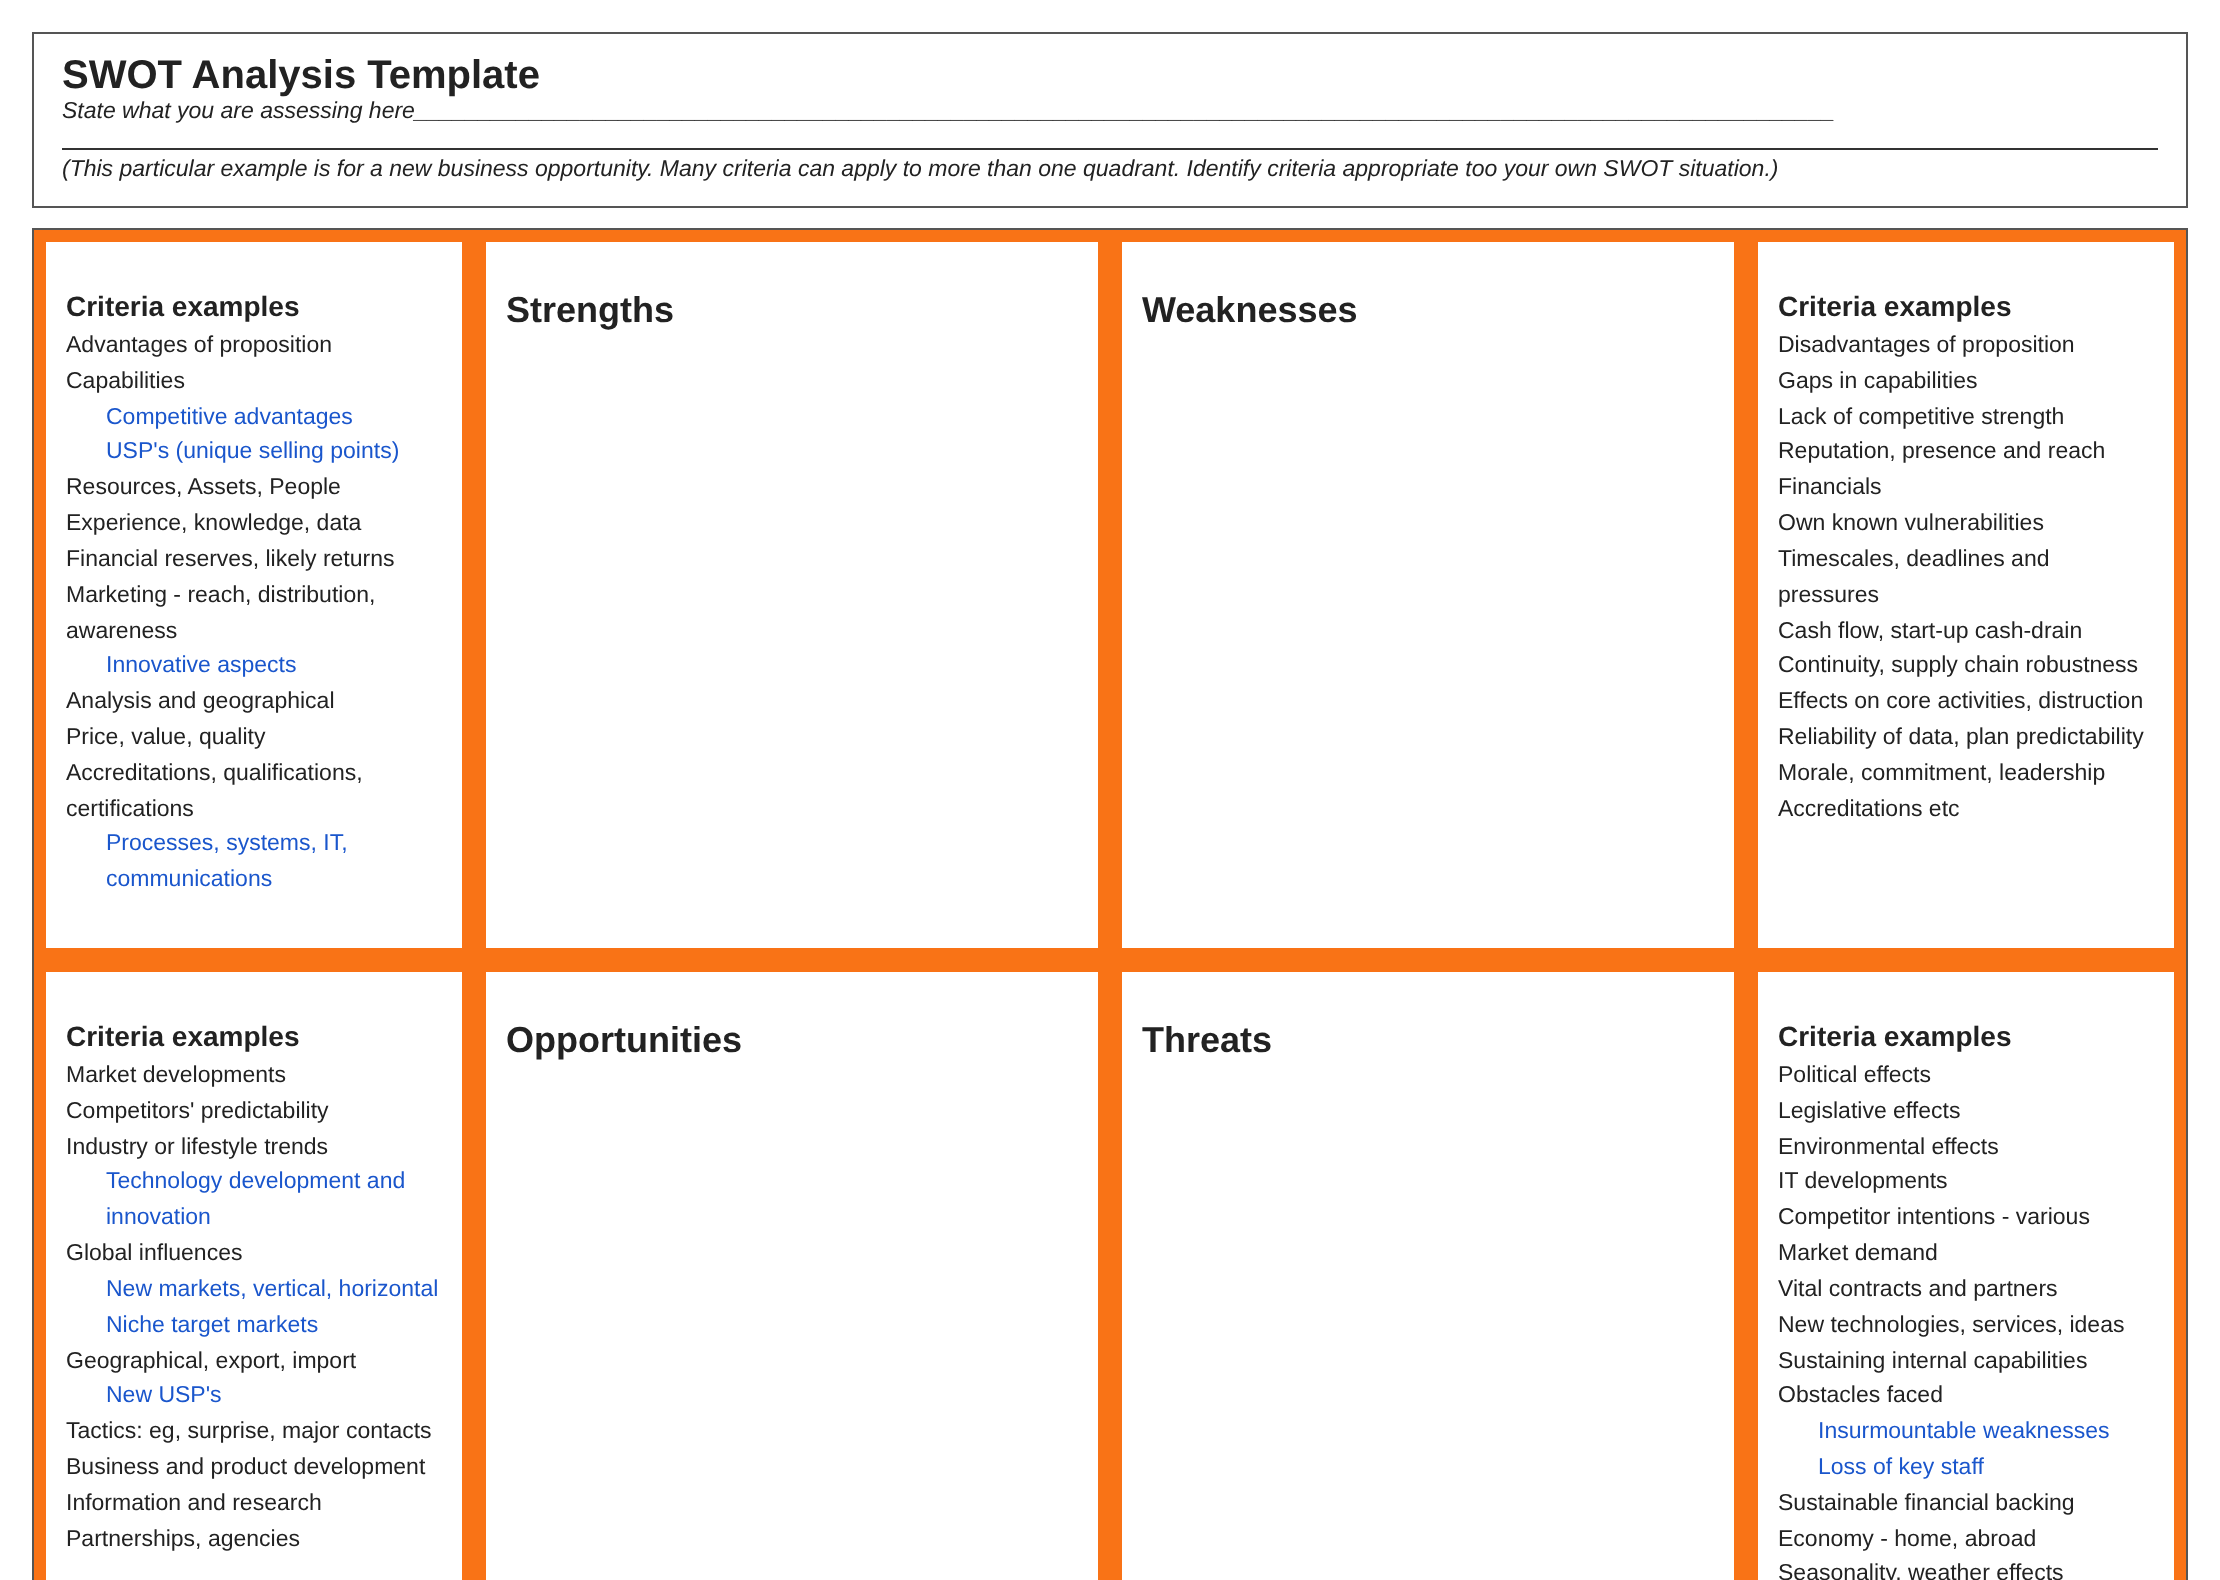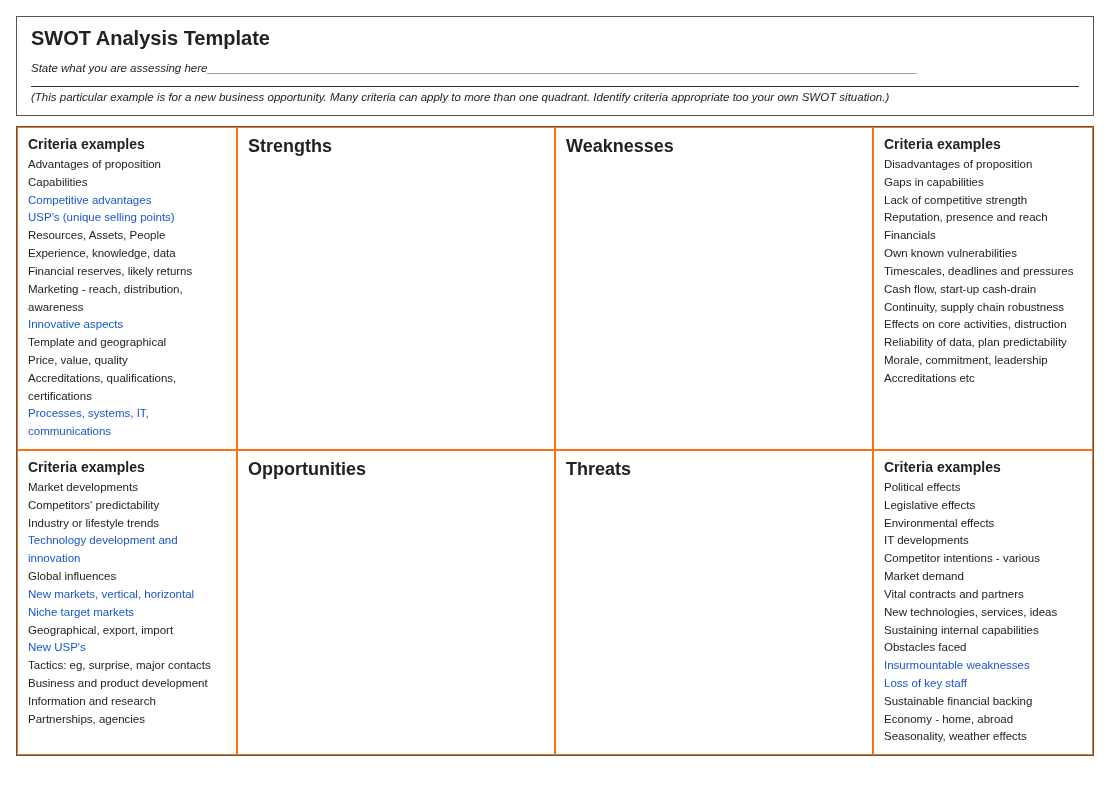--- a/index.html
+++ b/index.html
@@ -13,61 +13,62 @@
       min-height: 790px;
     }
     .outer-box {
       border: 1.5px solid #555;
       padding: 10px 14px 12px 14px;
       margin-bottom: 10px;
     }
     .title {
       font-size: 20px;
       font-weight: bold;
-      margin-bottom: 12px;
+      margin-bottom: 0;
     }
     .subtitle {
       font-style: italic;
       font-size: 11.5px;
       border-bottom: 1px solid #333;
       padding-bottom: 12px;
       margin-bottom: 4px;
     }
     .description {
       font-style: italic;
       font-size: 11.5px;
     }
     .grid-container {
       display: grid;
       grid-template-columns: 220px 1fr 1fr 220px;
       grid-template-rows: auto auto;
       border: 1.5px solid #555;
     }
     .cell {
-      border: 1px solid #f97316;
-      padding: 8px 10px;
+      border: 6px solid #f97316;
+      padding: 24px 10px;
       vertical-align: top;
     }
     .cell-header {
       font-size: 18px;
       font-weight: bold;
       margin-bottom: 4px;
     }
     .cell-criteria-title {
       font-size: 14px;
       font-weight: bold;
       margin-bottom: 4px;
     }
     .item {
       font-size: 11.5px;
       line-height: 1.55;
       color: #222;
     }
     .item.blue {
       color: #1a56cc;
+      margin-left: 20px;
     }
     .cell-main {
       min-height: 280px;
     }
   </style>
 </head>
 <body>
 
 <div class="outer-box">
   <div class="title">SWOT Analysis Template</div>
@@ -82,21 +83,21 @@
     <div id="top-left-items">
         <div class="item">Advantages of proposition</div>
         <div class="item">Capabilities</div>
         <div class="item blue">Competitive advantages</div>
         <div class="item blue">USP's (unique selling points)</div>
         <div class="item">Resources, Assets, People</div>
         <div class="item">Experience, knowledge, data</div>
         <div class="item">Financial reserves, likely returns</div>
         <div class="item">Marketing -  reach, distribution, awareness</div>
         <div class="item blue">Innovative aspects</div>
-        <div class="item">Template and geographical</div>
+        <div class="item">Analysis and geographical</div>
         <div class="item">Price, value, quality</div>
         <div class="item">Accreditations, qualifications, certifications</div>
         <div class="item blue">Processes, systems, IT, communications</div>
       </div>
   </div>
 
   <div class="cell cell-main">
     <div class="cell-header">Strengths</div>
   </div>
 

